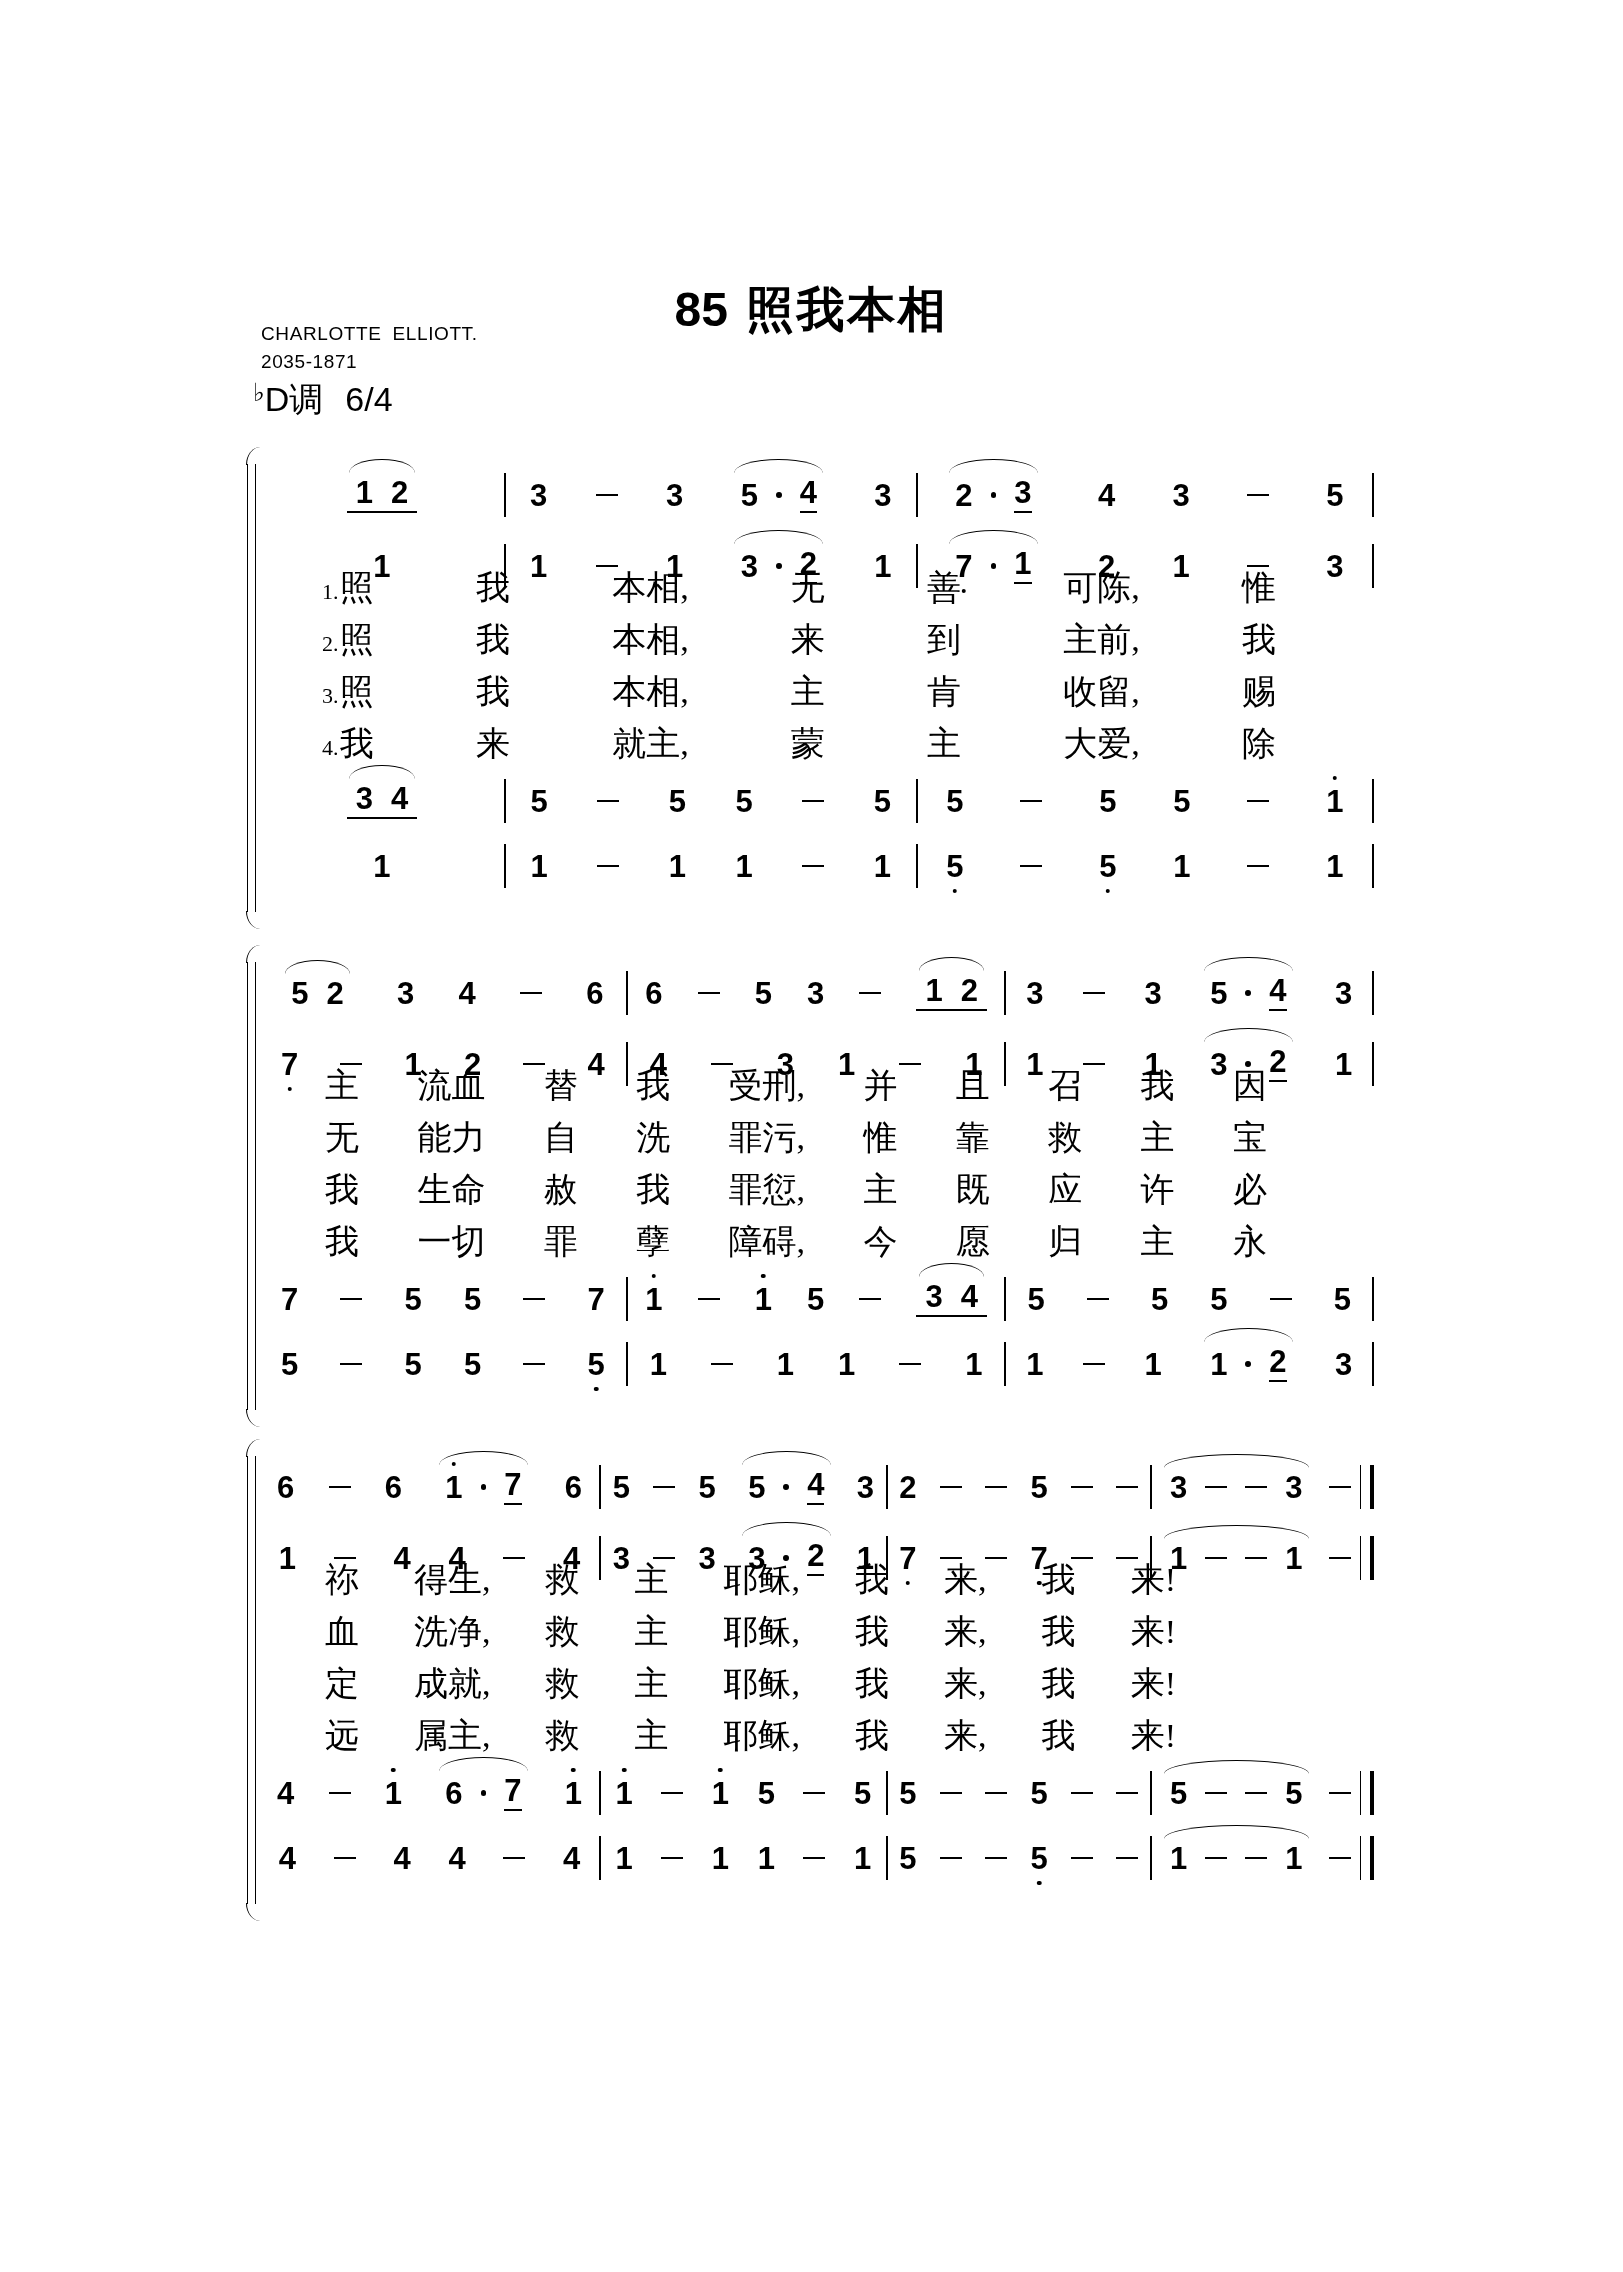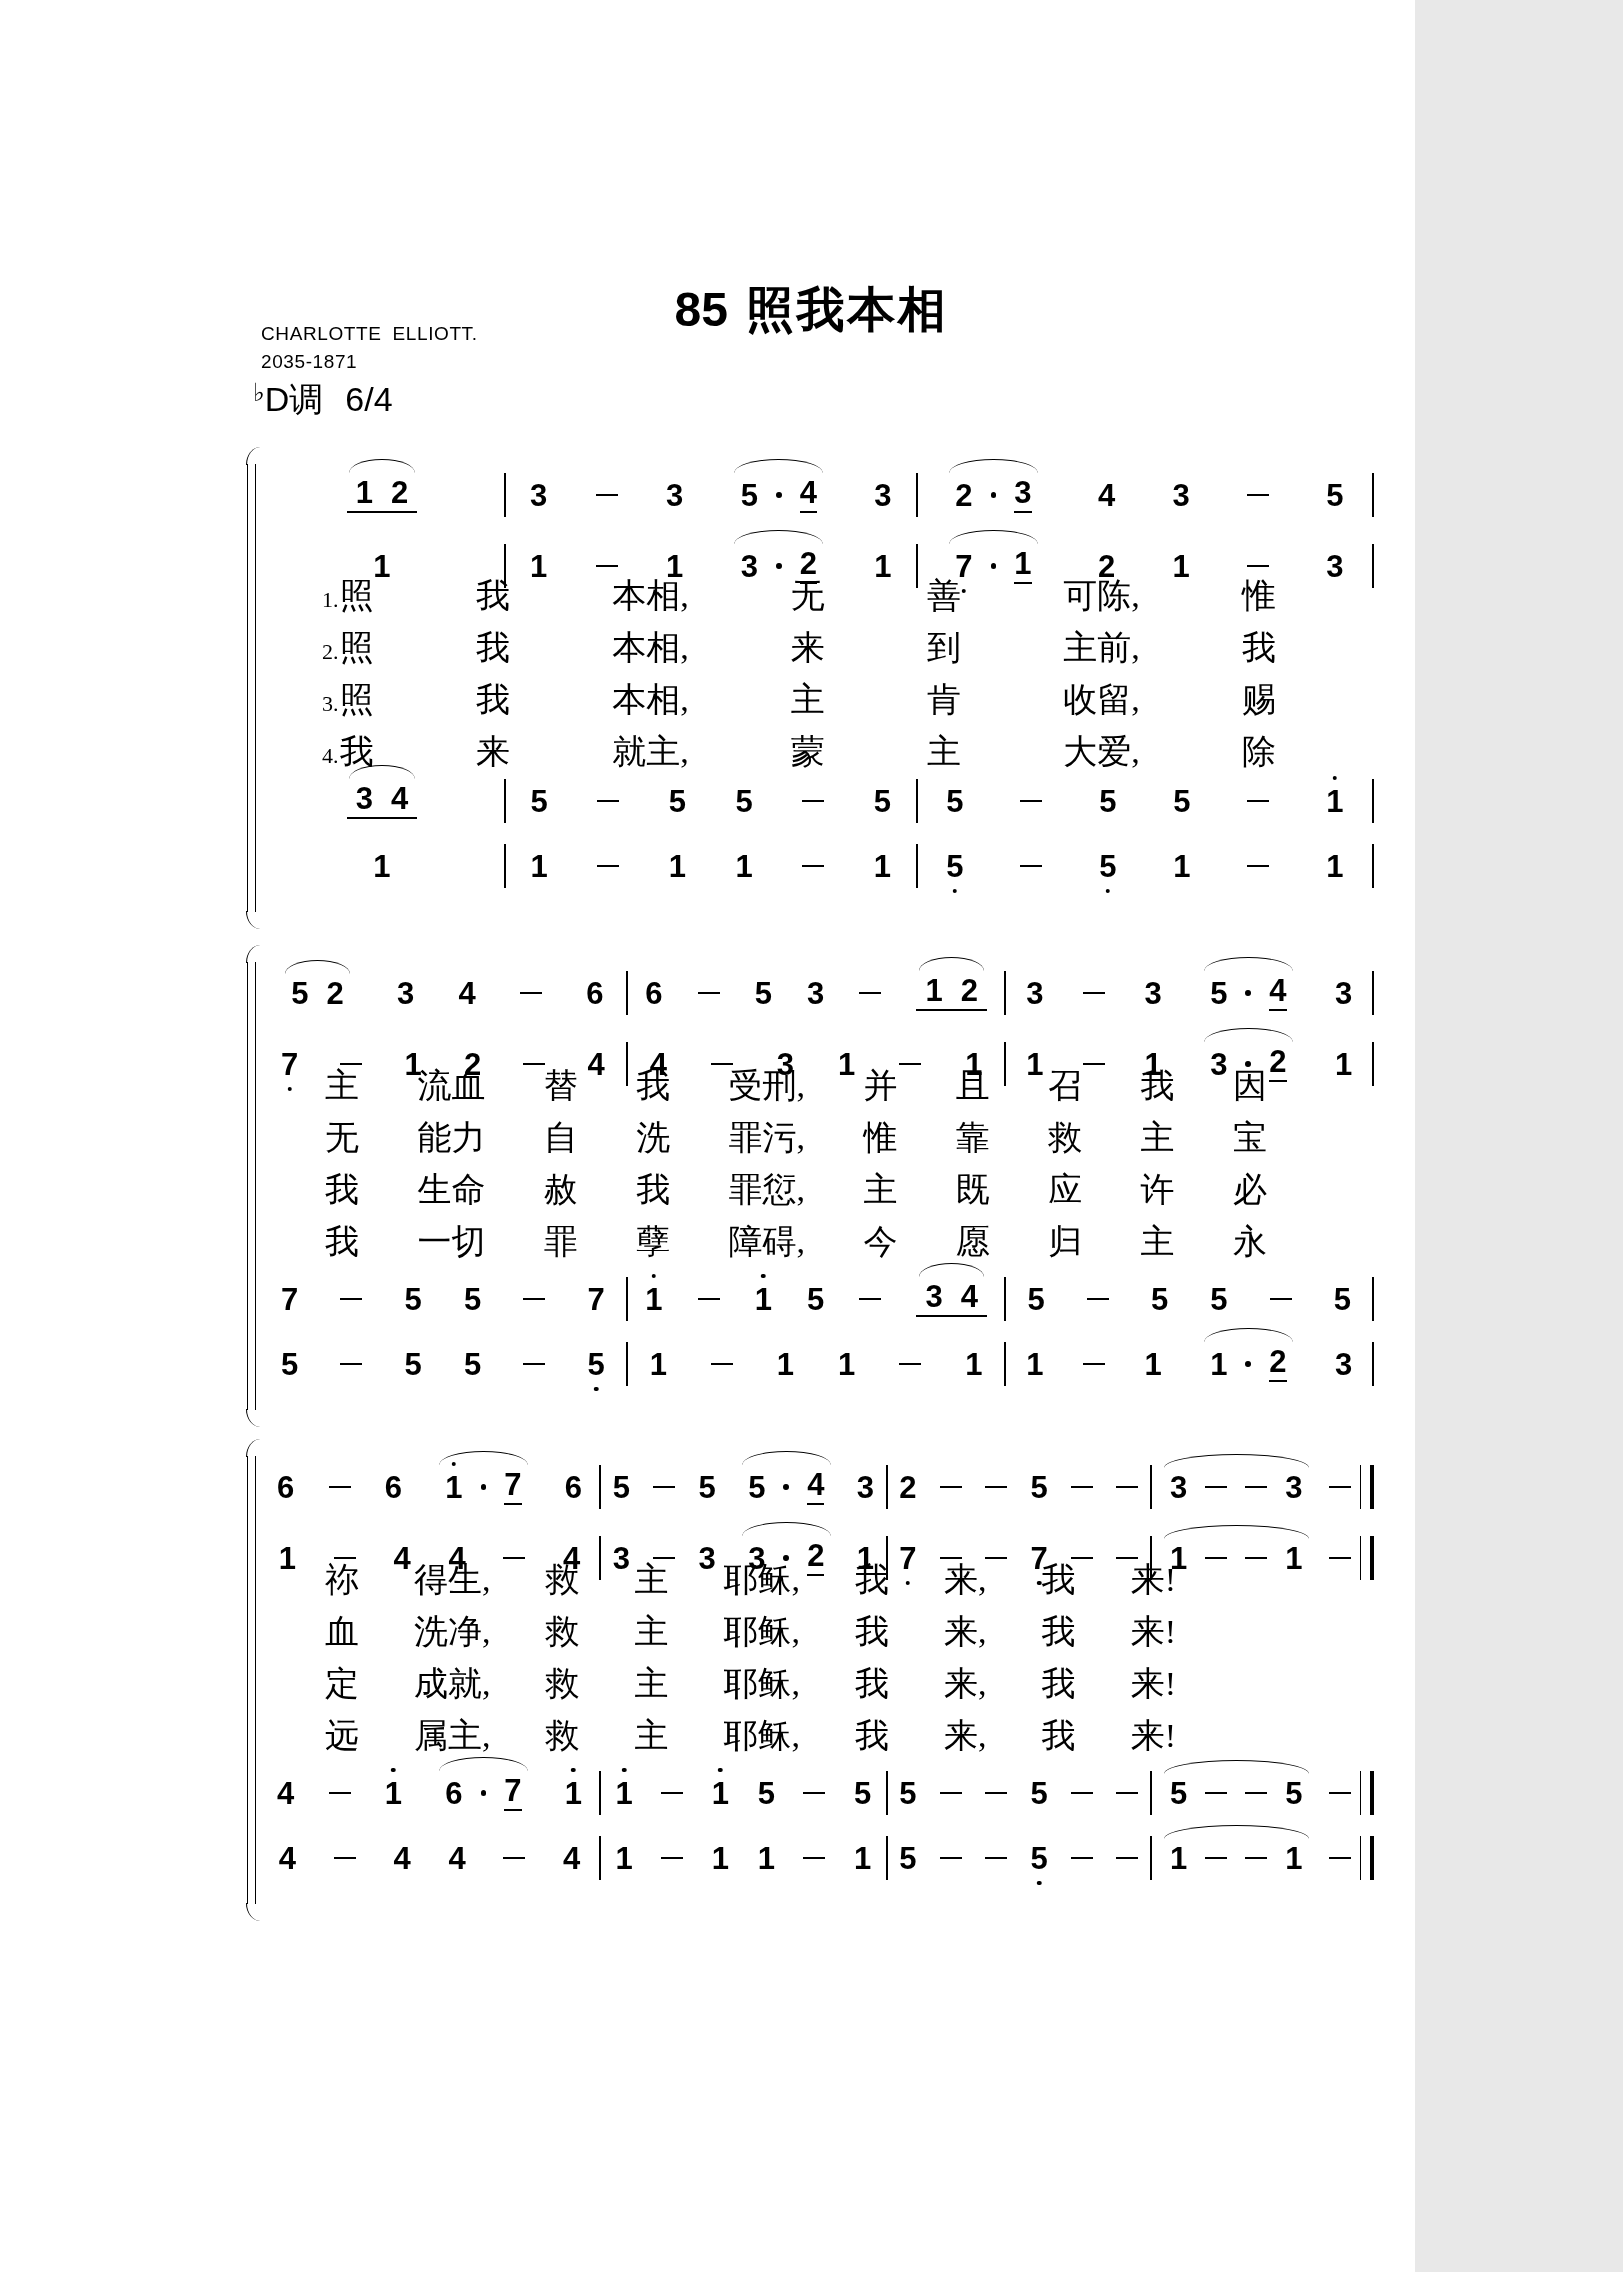--- a/index.html
+++ b/index.html
@@ -1,16 +1,16 @@
 <!DOCTYPE html>
 <html style="font-size:10.4px"><head>
 <meta charset="utf-8">
 <style>
   html,body{margin:0;padding:0;background:#e8e8e8;}
-  .page{position:relative;width:1415px;height:2273px;background:#ffffff;color:#000;
+  .page{position:relative;width:1623px;height:2273px;background:#ffffff;color:#000;
         font-family:"Liberation Sans",sans-serif;overflow:hidden;}
 
   
   .hdr-small{position:absolute;font-size:19px;letter-spacing:0.6px;word-spacing:5.2px;white-space:nowrap;}
   .lyricist{left:261px;top:323px;}
   .dates{left:261px;top:351px;}
   .keyline{position:absolute;left:253px;top:377px;font-size:34px;white-space:nowrap;}
   .keyline .flat{font-size:25px;vertical-align:10.4px;font-weight:normal;}
   .keyline .meter{margin-left:22px;}
   .title{position:absolute;left:0;top:278px;width:1623px;text-align:center;
@@ -290,21 +290,21 @@
             </div>
             <div class="tok dash">
               <i></i>
             </div>
             <div class="tok note">
               <span class="d">1</span>
             </div>
           </div>
           <div class="bar"></div>
         </div>
-        <div class="lyrics" style="left: 62px; width: 954px; grid-template-columns: repeat(7, max-content); margin-top: 8px;">
+        <div class="lyrics" style="left: 62px; width: 954px; grid-template-columns: repeat(7, max-content);">
           <div class="lyric-cell"><span class="verse-num">1.</span>照</div>
           <div class="lyric-cell">我</div>
           <div class="lyric-cell">本相,</div>
           <div class="lyric-cell">无</div>
           <div class="lyric-cell">善</div>
           <div class="lyric-cell">可陈,</div>
           <div class="lyric-cell">惟</div>
           <div class="lyric-cell"><span class="verse-num">2.</span>照</div>
           <div class="lyric-cell">我</div>
           <div class="lyric-cell">本相,</div>

